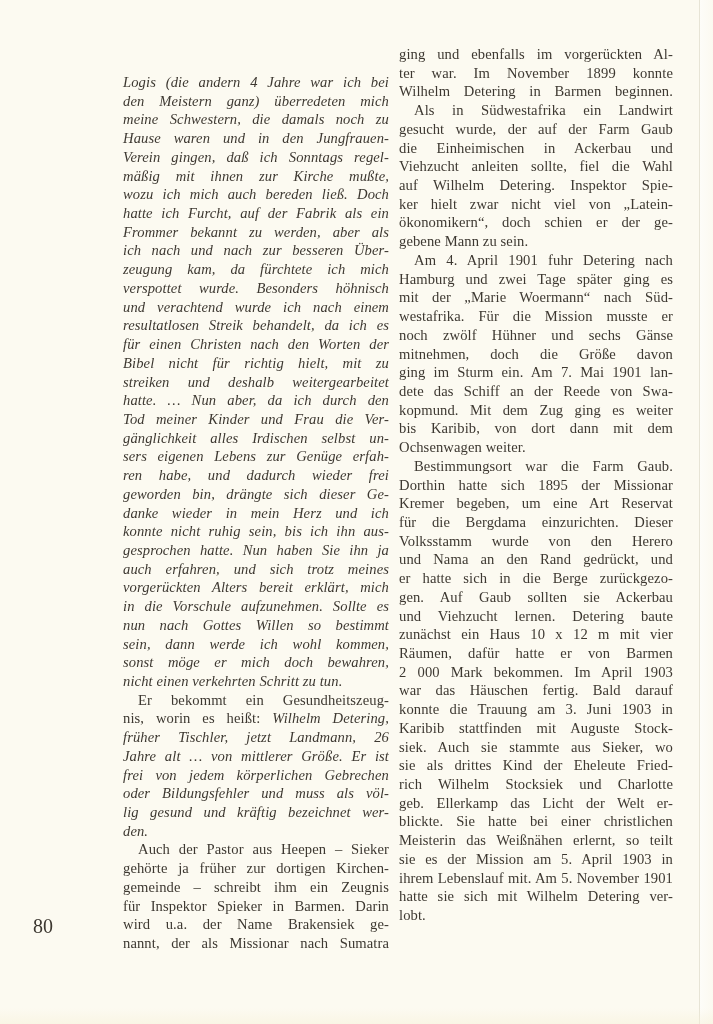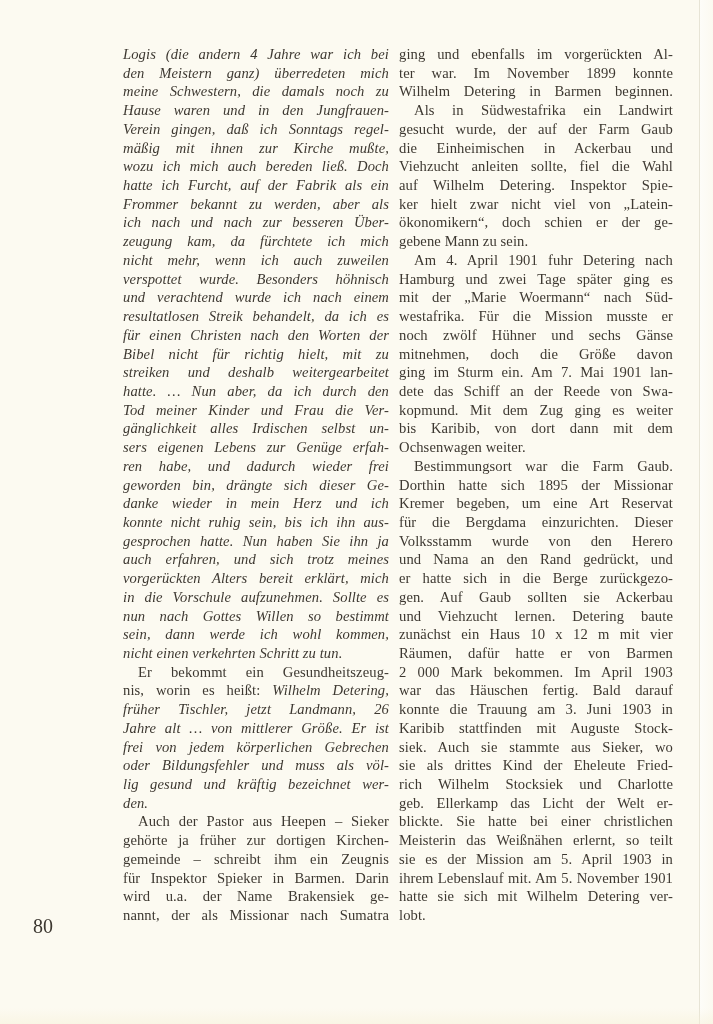--- a/index.html
+++ b/index.html
@@ -17,21 +17,21 @@
     position: relative;
     width: 713px;
     height: 1024px;
     background: var(--paper, #fcfaf1);
   }
   .col {
     position: absolute;
     top: 45px;
     color: var(--ink, #3d3831);
   }
-  .col-left  { left: 123px; width: 266px; }
+  .col-left  { left: 123px; width: 266px; margin-top: 28px; }
   .col-right { left: 399px; width: 274px; }
   .ln {
     font-size: 14.6px;
     line-height: 18.72px;
     height: 18.72px;
     white-space: nowrap;
     text-align: justify;
     text-align-last: justify;
     letter-spacing: 0.1px;
   }
@@ -75,41 +75,41 @@
       <div class="ln"><span class="it">den Meistern ganz) überredeten mich</span></div>
       <div class="ln"><span class="it">meine Schwestern, die damals noch zu</span></div>
       <div class="ln"><span class="it">Hause waren und in den Jungfrauen-</span></div>
       <div class="ln"><span class="it">Verein gingen, daß ich Sonntags regel-</span></div>
       <div class="ln"><span class="it">mäßig mit ihnen zur Kirche mußte,</span></div>
       <div class="ln"><span class="it">wozu ich mich auch bereden ließ. Doch</span></div>
       <div class="ln"><span class="it">hatte ich Furcht, auf der Fabrik als ein</span></div>
       <div class="ln"><span class="it">Frommer bekannt zu werden, aber als</span></div>
       <div class="ln"><span class="it">ich nach und nach zur besseren Über-</span></div>
       <div class="ln"><span class="it">zeugung kam, da fürchtete ich mich</span></div>
-      <div class="ln"><span class="it">nicht mehr, wenn ich auch zuweilen</span></div>
       <div class="ln"><span class="it">verspottet wurde. Besonders höhnisch</span></div>
       <div class="ln"><span class="it">und verachtend wurde ich nach einem</span></div>
       <div class="ln"><span class="it">resultatlosen Streik behandelt, da ich es</span></div>
       <div class="ln"><span class="it">für einen Christen nach den Worten der</span></div>
       <div class="ln"><span class="it">Bibel nicht für richtig hielt, mit zu</span></div>
       <div class="ln"><span class="it">streiken und deshalb weitergearbeitet</span></div>
       <div class="ln"><span class="it">hatte. … Nun aber, da ich durch den</span></div>
       <div class="ln"><span class="it">Tod meiner Kinder und Frau die Ver-</span></div>
       <div class="ln"><span class="it">gänglichkeit alles Irdischen selbst un-</span></div>
       <div class="ln"><span class="it">sers eigenen Lebens zur Genüge erfah-</span></div>
       <div class="ln"><span class="it">ren habe, und dadurch wieder frei</span></div>
       <div class="ln"><span class="it">geworden bin, drängte sich dieser Ge-</span></div>
       <div class="ln"><span class="it">danke wieder in mein Herz und ich</span></div>
       <div class="ln"><span class="it">konnte nicht ruhig sein, bis ich ihn aus-</span></div>
       <div class="ln"><span class="it">gesprochen hatte. Nun haben Sie ihn ja</span></div>
       <div class="ln"><span class="it">auch erfahren, und sich trotz meines</span></div>
       <div class="ln"><span class="it">vorgerückten Alters bereit erklärt, mich</span></div>
       <div class="ln"><span class="it">in die Vorschule aufzunehmen. Sollte es</span></div>
       <div class="ln"><span class="it">nun nach Gottes Willen so bestimmt</span></div>
       <div class="ln"><span class="it">sein, dann werde ich wohl kommen,</span></div>
+      <div class="ln"><span class="it">sonst möge er mich doch bewahren,</span></div>
       <div class="ln end"><span class="it">nicht einen verkehrten Schritt zu tun.</span></div>
       <div class="ln ind"><span>Er bekommt ein Gesundheitszeug-</span></div>
       <div class="ln"><span>nis, worin es heißt: </span><span class="it">Wilhelm Detering,</span></div>
       <div class="ln"><span class="it">früher Tischler, jetzt Landmann, 26</span></div>
       <div class="ln"><span class="it">Jahre alt … von mittlerer Größe. Er ist</span></div>
       <div class="ln"><span class="it">frei von jedem körperlichen Gebrechen</span></div>
       <div class="ln"><span class="it">oder Bildungsfehler und muss als völ-</span></div>
       <div class="ln"><span class="it">lig gesund und kräftig bezeichnet wer-</span></div>
       <div class="ln end"><span class="it">den.</span></div>
       <div class="ln ind"><span>Auch der Pastor aus Heepen – Sieker</span></div>

